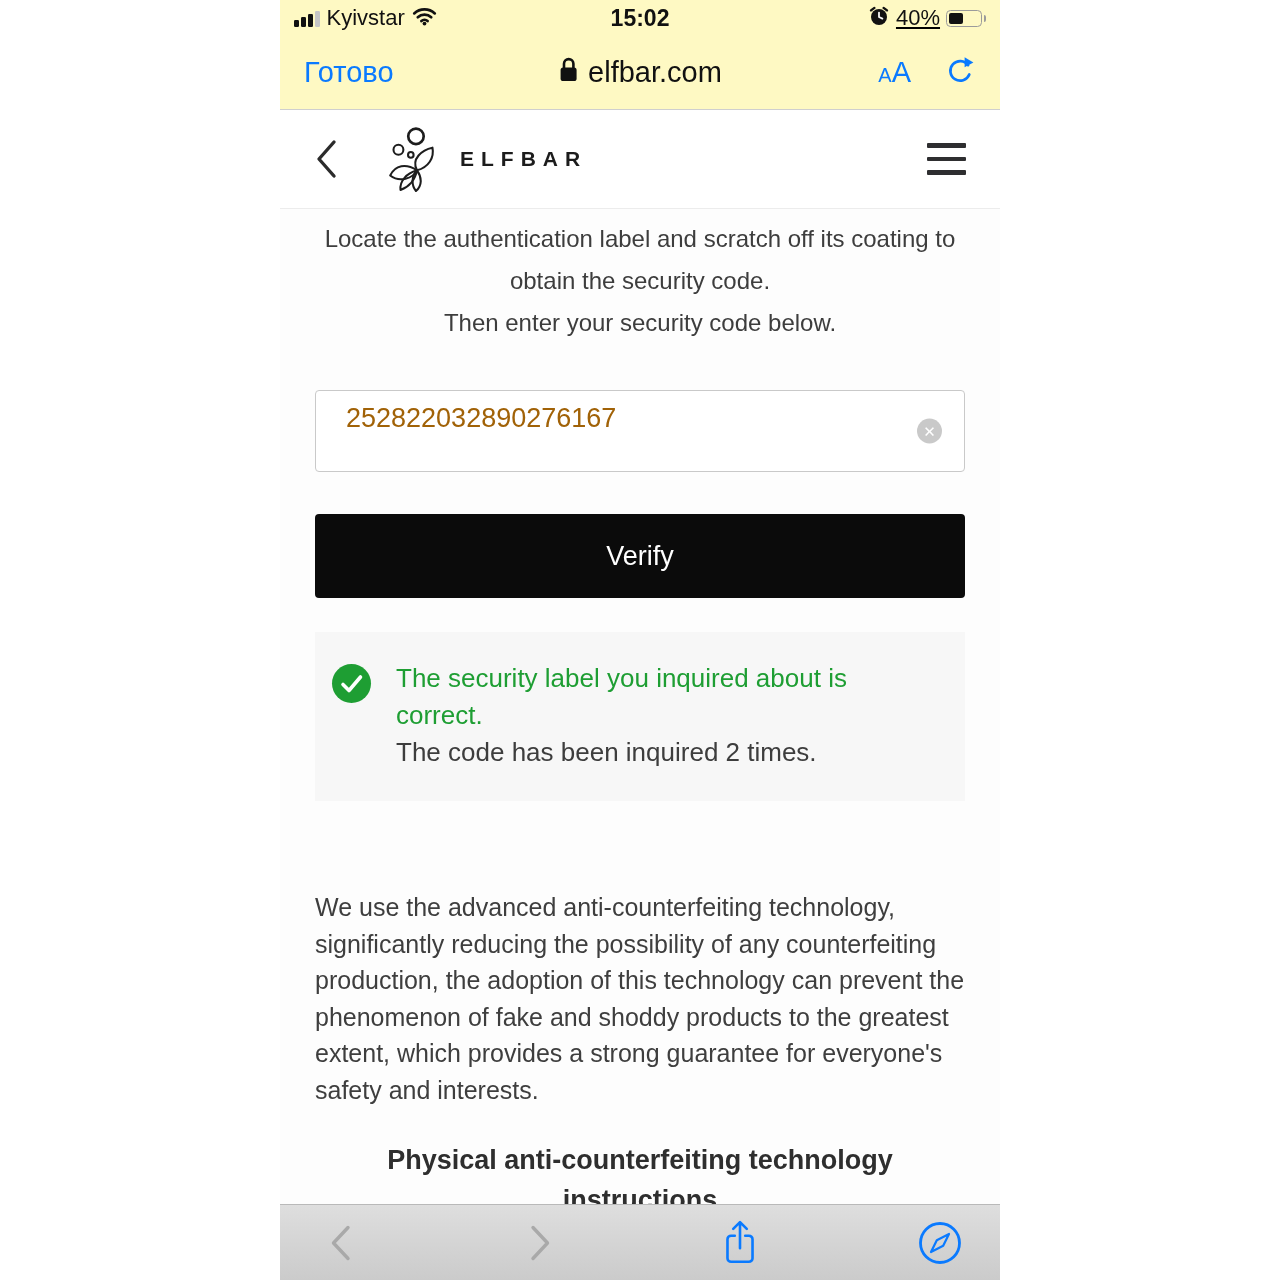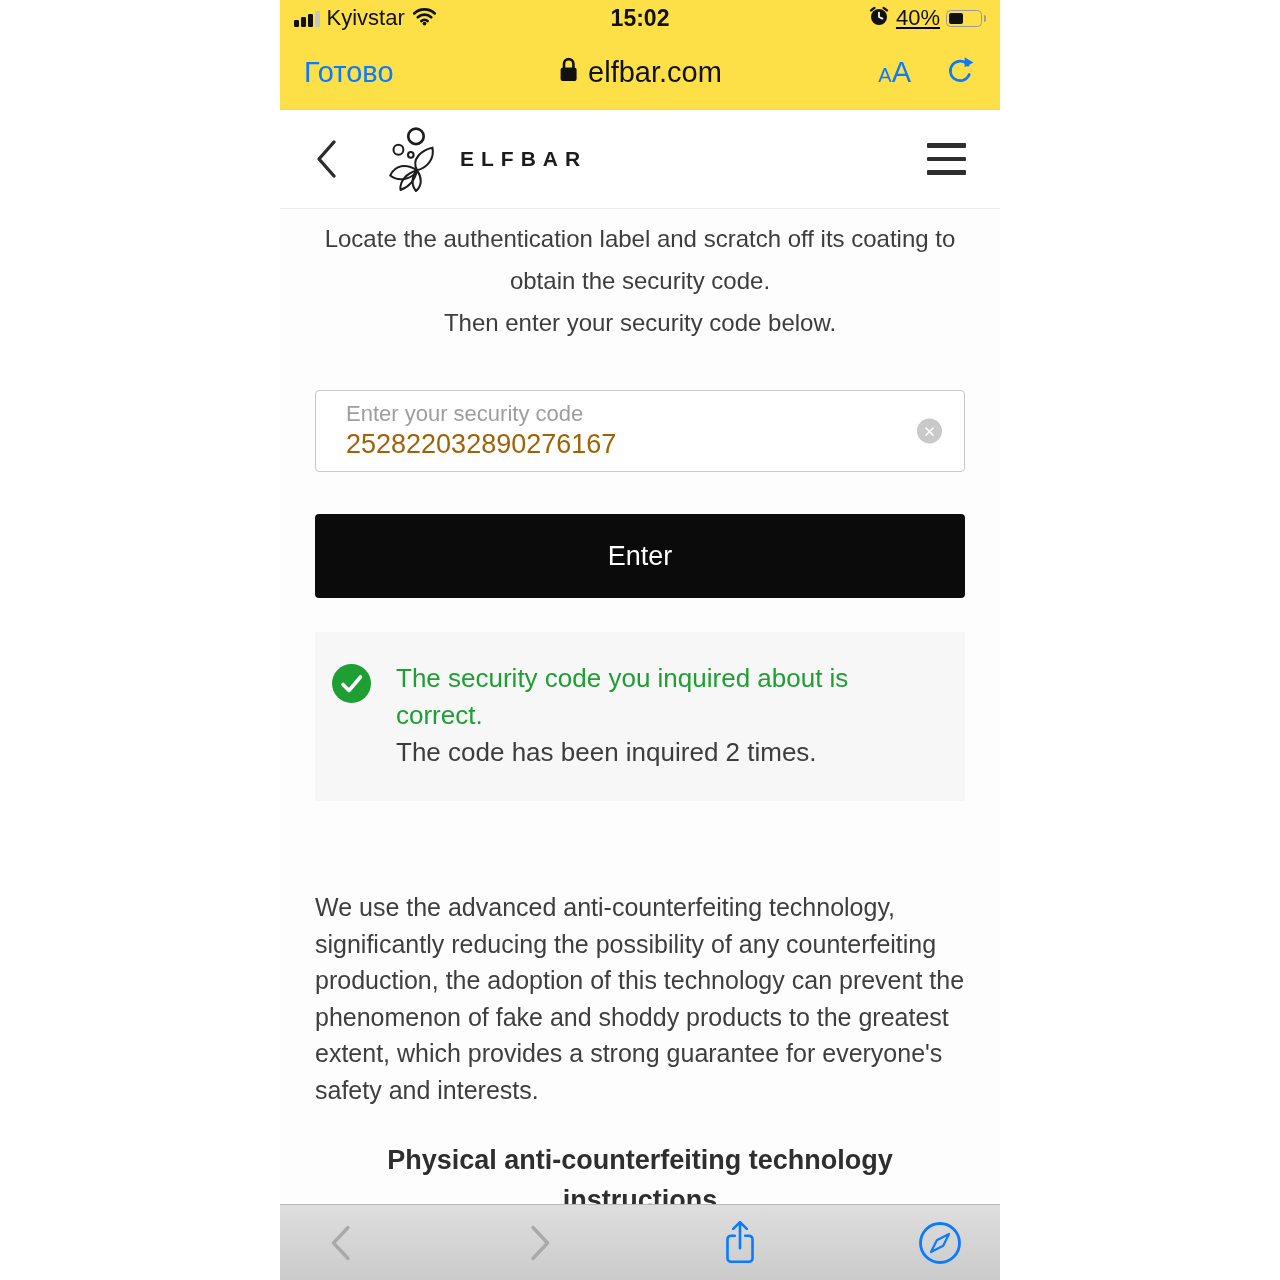--- a/index.html
+++ b/index.html
@@ -2,21 +2,21 @@
 <html><head>
 <meta charset="utf-8">
 <style>
   * { margin:0; padding:0; box-sizing:border-box; }
   html,body { width:1280px; height:1280px; background:#ffffff;
     font-family:"Liberation Sans", sans-serif; }
   .phone { position:relative; width:720px; height:1280px; margin:0 auto;
     background:#fdfdfd; overflow:hidden; }
 
   
-  .chrome-top { background:#fde047; border-bottom:1px solid #cfcfcf; }
+  .chrome-top { background:#fef9c3; border-bottom:1px solid #cfcfcf; }
   .status-bar { height:36px; display:flex; align-items:center; padding:0 14px; }
   .sb-left, .sb-right { flex:1; display:flex; align-items:center; gap:7px; }
   .sb-right { justify-content:flex-end; gap:6px;text-decoration:underline; }
   .carrier { font-size:22px; color:#111; }
   .time { font-size:23px; font-weight:700; color:#111; }
   .battery-pct { font-size:22px; color:#111; }
   .signal { display:flex; align-items:flex-end; gap:2.5px; height:17px; }
   .signal i { display:block; width:4.5px; border-radius:1.2px; background:#111; }
   .signal i:nth-child(1){height:7px;} .signal i:nth-child(2){height:10px;}
   .signal i:nth-child(3){height:13px;} .signal i:nth-child(4){height:16px; background:#c6c6c6;}
@@ -173,36 +173,35 @@
       </span>
   </div>
 
   <div class="content">
     <div class="instructions">
       <div>Locate the authentication label and scratch off its coating to obtain the security code.</div>
       <div>Then enter your security code below.</div>
     </div>
 
     <div class="input-box">
-      <div class="input-label">Enter your security code</div>
       <input class="input-value" type="text" value="252822032890276167" style="">
       <span class="clear-btn">✕</span>
     </div>
 
-    <button class="verify-btn">Enter</button>
+    <button class="verify-btn">Verify</button>
 
     <div class="result-panel">
       <span class="check-wrap">
         <svg width="41" height="41" viewBox="0 0 41 41">
           <circle cx="20.5" cy="20.5" r="19.5" fill="#1e9e33"></circle>
           <polyline points="12,21.5 18,27.5 29.5,14" stroke="#ffffff" stroke-width="3.6" fill="none" stroke-linecap="round" stroke-linejoin="round"></polyline>
         </svg>
       </span>
       <div>
-        <div class="msg-green">The security code you inquired about is correct.</div>
+        <div class="msg-green">The security label you inquired about is correct.</div>
         <div class="msg-dark">The code has been inquired 2 times.</div>
       </div>
     </div>
 
     <p class="description">We use the advanced anti-counterfeiting technology, significantly reducing the possibility of any counterfeiting production, the adoption of this technology can prevent the phenomenon of fake and shoddy products to the greatest extent, which provides a strong guarantee for everyone's safety and interests.</p>
 
     <h2 class="section-heading">Physical anti-counterfeiting technology instructions</h2>
   </div>
 
   <div class="toolbar">

